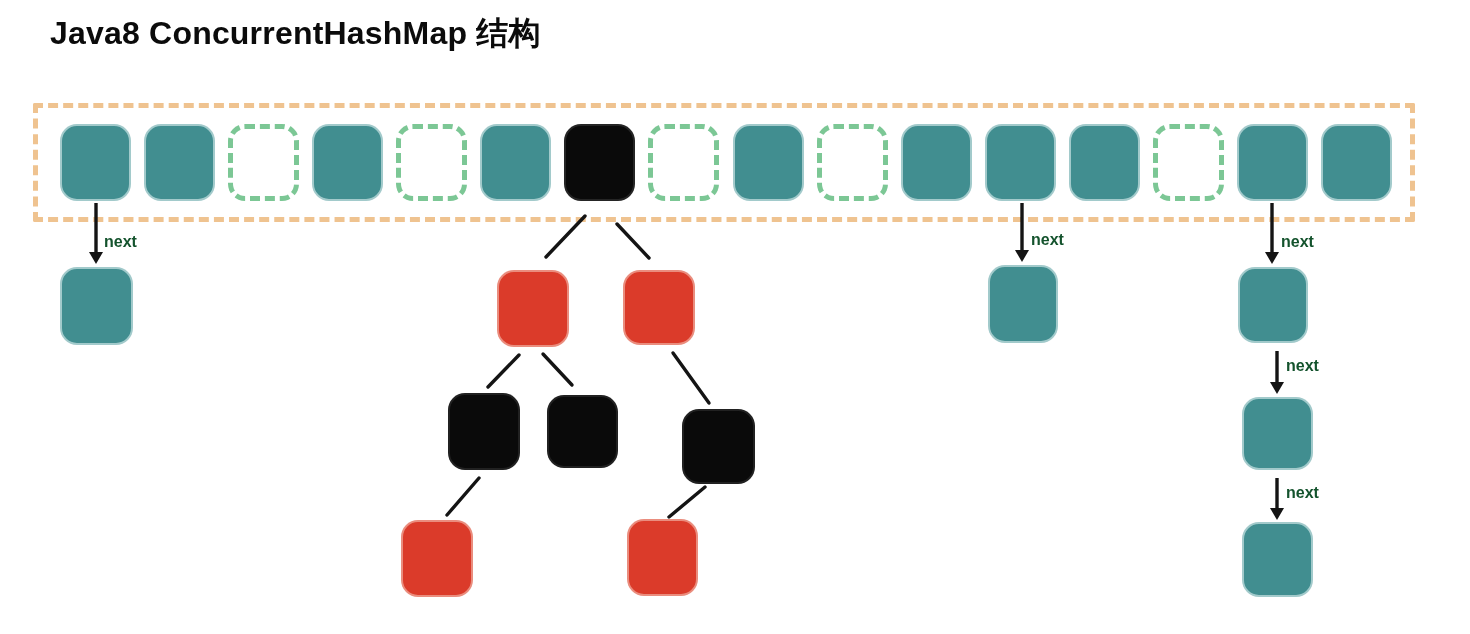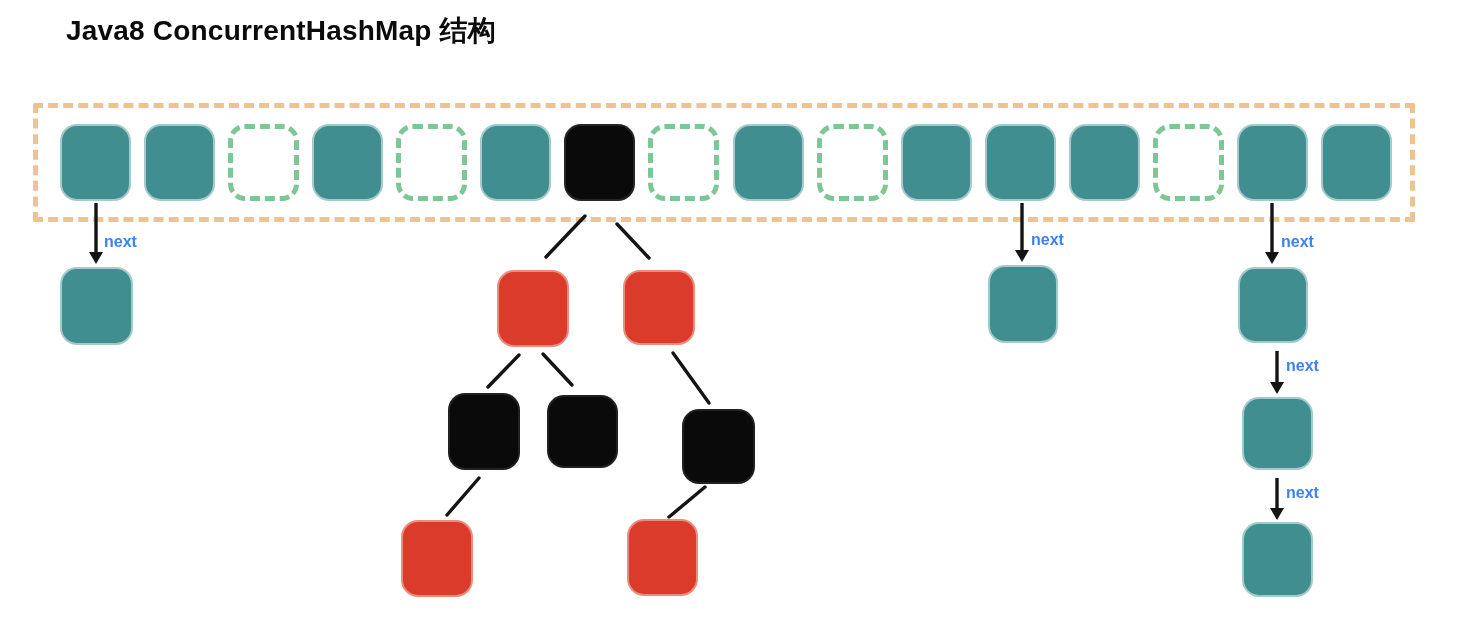--- a/index.html
+++ b/index.html
@@ -12,24 +12,24 @@
     overflow: hidden;
   }
   .canvas {
     position: relative;
     width: 1470px;
     height: 634px;
     background: #ffffff;
   }
   .page-title {
     position: absolute;
-    left: 66px;
+    left: 50px;
     top: 12px;
     margin: 0;
-    font-size: 28px;
+    font-size: 32px;
     font-weight: 700;
     color: #0b0b0b;
     letter-spacing: 0.2px;
     white-space: nowrap;
   }
   .bucket-row {
     position: absolute;
     left: 33px;
     top: 103px;
     width: 1382px;
@@ -83,21 +83,21 @@
     border: 2px solid rgba(238, 163, 148, 0.8);
   }
   .node.black {
     background: var(--node-black);
     border: 2px solid rgba(90, 90, 90, 0.3);
   }
   .next-label {
     position: absolute;
     font-size: 16px;
     font-weight: 700;
-    color: #3b82f6;
+    color: #14532d;
     line-height: 1;
     white-space: nowrap;
   }
 </style>
 </head>
 <body>
 
 <div class="canvas">
   <h1 class="page-title">Java8 ConcurrentHashMap 结构</h1>
   <div class="bucket-row" id="bucketRow">

